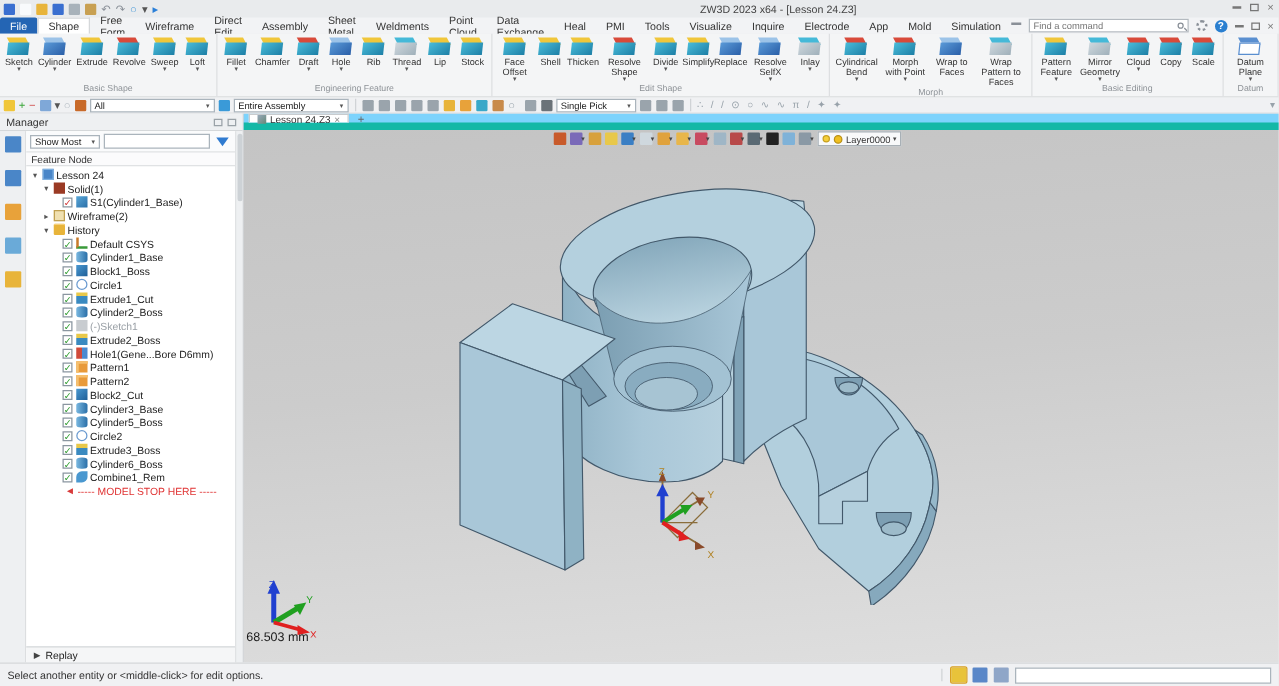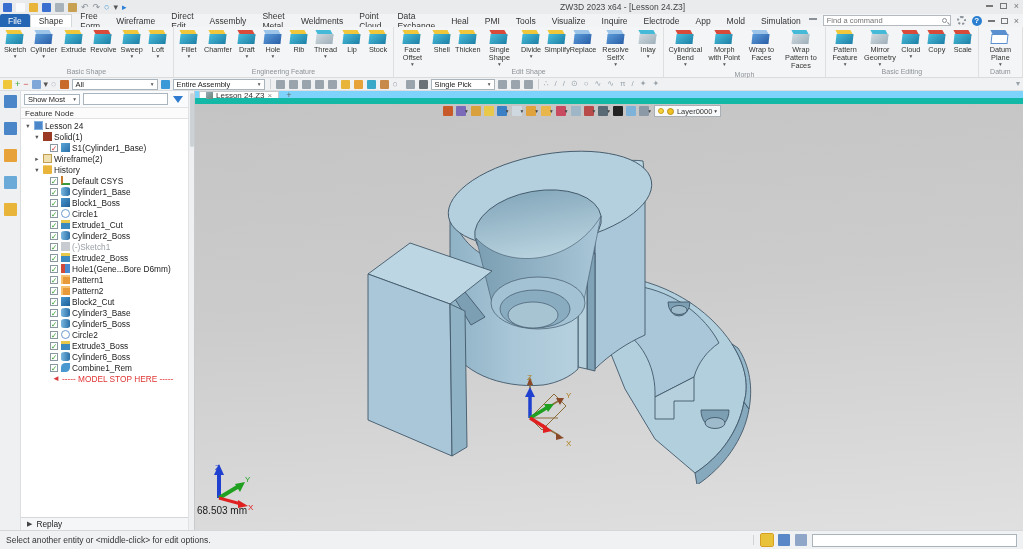--- a/index.html
+++ b/index.html
@@ -332,21 +332,21 @@
               <i class="tp"></i>
               <i class="bd"></i>
             </span>
             <span class="lbl">Thicken</span>
           </div>
           <div class="rbtn">
             <span class="ri red">
               <i class="tp"></i>
               <i class="bd"></i>
             </span>
-            <span class="lbl">Single Shape</span>
+            <span class="lbl">Resolve Shape</span>
             <span class="car">▾</span>
           </div>
           <div class="rbtn">
             <span class="ri teal">
               <i class="tp"></i>
               <i class="bd"></i>
             </span>
             <span class="lbl">Divide</span>
             <span class="car">▾</span>
           </div>
@@ -479,21 +479,21 @@
   <div class="row3">
     <span id="row3-left" style="display:flex;align-items:center;gap:3px;">
         <span class="mini" style="background: rgb(240, 198, 58);"></span>
         <span class="mini glyph" style="color: rgb(58, 166, 58);">+</span>
         <span class="mini glyph" style="color: rgb(208, 69, 69);">−</span>
         <span class="mini" style="background: rgb(127, 168, 216);"></span>
         <span class="mini glyph" style="color: rgb(85, 85, 85);">▾</span>
         <span class="mini glyph" style="color: rgb(176, 184, 192);">○</span>
         <span class="mini" style="background: rgb(200, 106, 42);"></span>
       </span>
-    <div class="sel" style="width:86px;">
+    <div class="sel" style="width:100px;">
       <span style="flex:1">All</span>
         <span class="ar">▾</span>
     </div>
     <span id="row3-scope-icon" style="display:flex;">
         <span class="mini" style="background: rgb(58, 154, 216);"></span>
       </span>
     <div class="sel" style="width:92px;">
       <span style="flex:1">Entire Assembly</span>
         <span class="ar">▾</span>
     </div>
@@ -533,20 +533,27 @@
         <span class="gico">π</span>
         <span class="gico">/</span>
         <span class="gico">✦</span>
         <span class="gico">✦</span>
       </span>
     <span style="margin-left:auto" class="gico" id="row3-far">▾</span>
   </div>
 
   <div class="main">
     <div class="left">
+      <div class="panel-header">
+        <span>Manager</span>
+        <span class="ph-btns">
+          <span class="ph-b"></span>
+          <span class="ph-b"></span>
+        </span>
+      </div>
       <div class="left-body">
         <div class="strip" id="left-strip">
             <span class="mini" style="background: rgb(74, 134, 200);"></span>
             <span class="mini" style="background: rgb(74, 134, 200);"></span>
             <span class="mini" style="background: rgb(232, 162, 58);"></span>
             <span class="mini" style="background: rgb(106, 170, 216);"></span>
             <span class="mini" style="background: rgb(232, 180, 58);"></span>
           </div>
         <div class="panel-content">
           <div class="filter-row">

